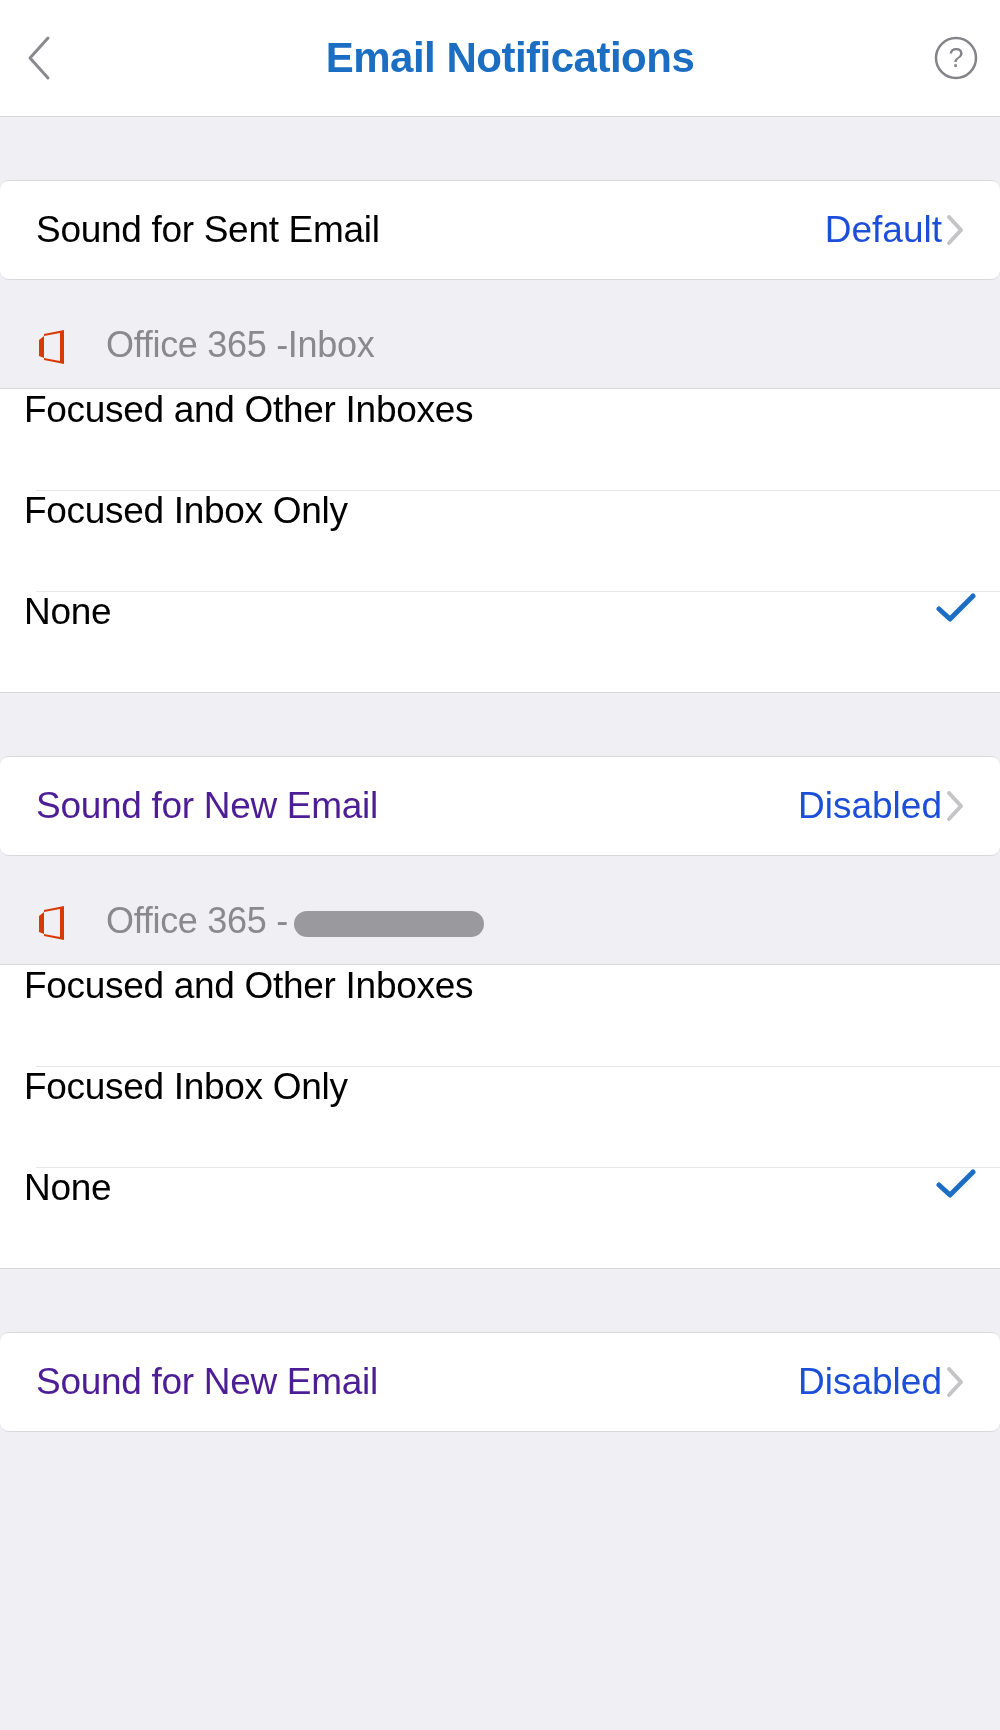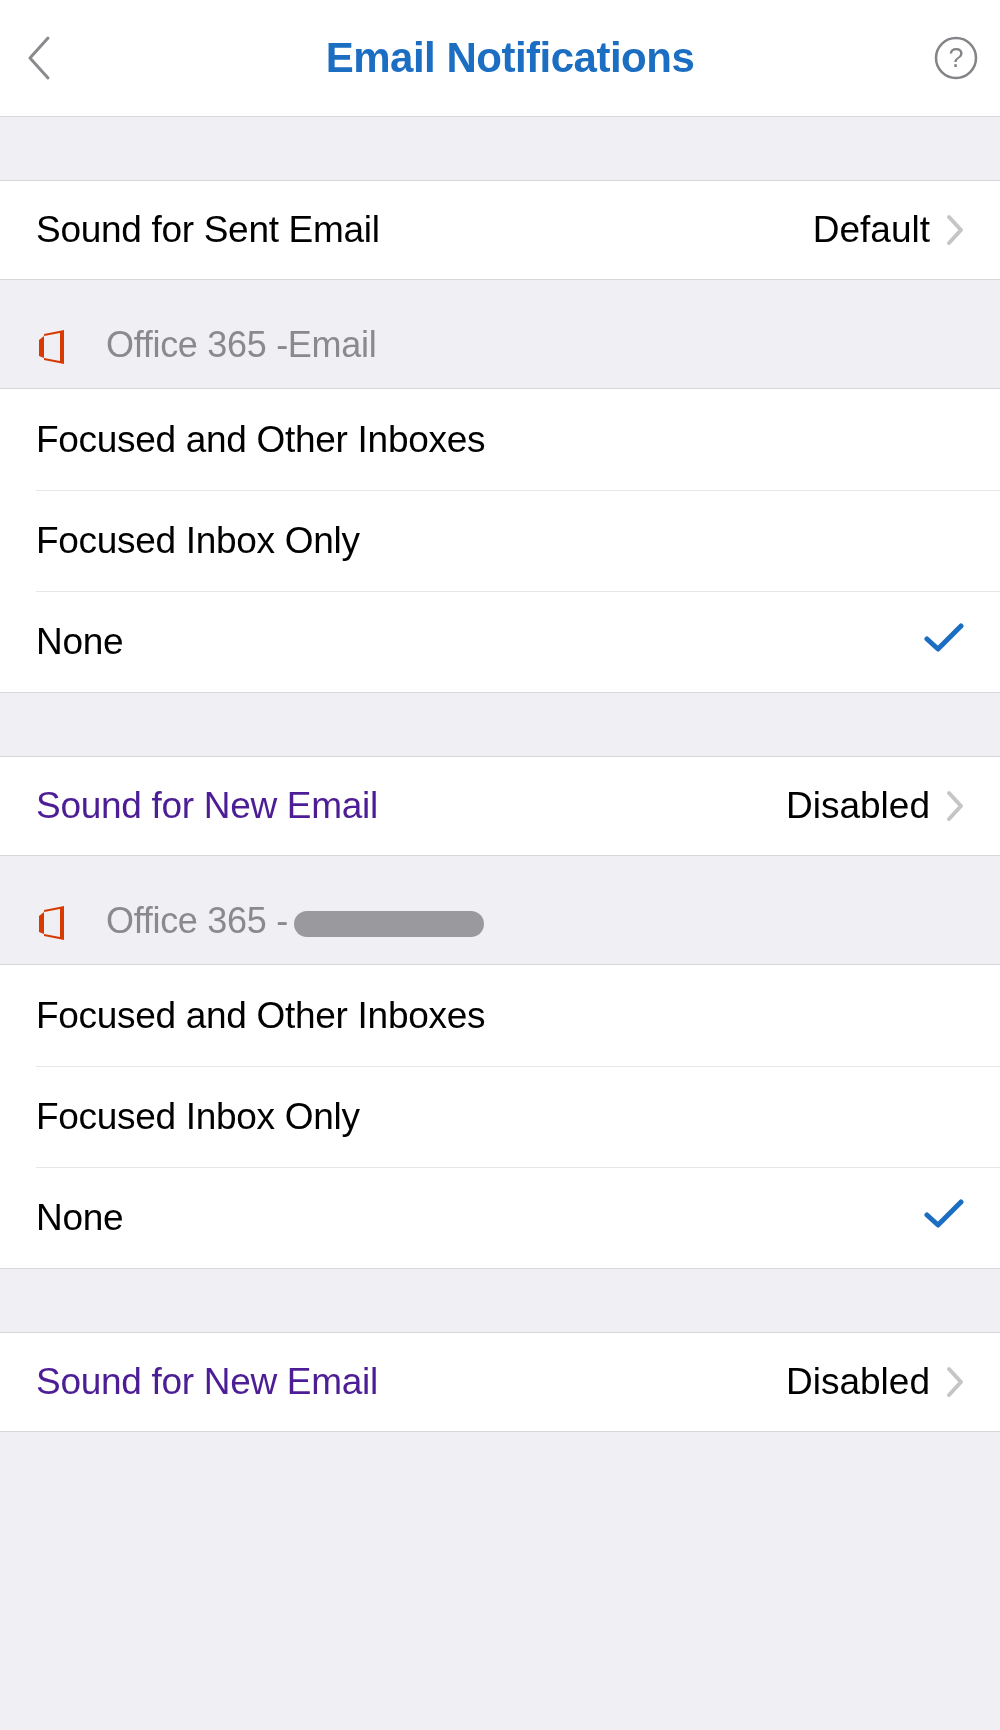--- a/index.html
+++ b/index.html
@@ -62,34 +62,35 @@
   }
   .row {
     background: #fff;
     height: 100px;
     padding: 0 36px;
     display: flex;
     align-items: center;
     position: relative;
     border-top: 1px solid #d8d8db;
     border-bottom: 1px solid #d8d8db;
+    border-radius: 9px;
   }
   .row .label {
     font-size: 37px;
     color: #000;
     letter-spacing: -0.3px;
   }
   .row.disabled .label {
     color: #4c1d95;
   }
   .row .value {
     margin-left: auto;
     font-size: 37px;
-    color: #000000;
-    margin-right: 16px;
+    color: #1d4ed8;
+    margin-right: 4px;
   }
   .row .chevron {
     display: flex;
     align-items: center;
   }
   .section-header {
     background: #efeff4;
     padding: 44px 36px 22px 36px;
     display: flex;
     align-items: flex-end;
@@ -116,23 +117,22 @@
     border-radius:13px;
     margin-left:6px;
     position:relative;
     top:3px;
   }
   .option-group {
     background: #fff;
   }
   .option {
     height: 101px;
-    padding: 0 36px;
-    display: flex;
-    align-items: center;
+    padding: 0 24px;
+    display: flex;
     font-size: 37px;
     color: #000;
     position: relative;
     letter-spacing: -0.3px;
   }
   .option + .option::before {
     content: "";
     position: absolute;
     top: 0;
     left: 36px;
@@ -184,21 +184,21 @@
 <div class="section-header">
   <span class="account-icon">
     <svg width="38" height="38" viewBox="0 0 38 38">
       <path d="M8 6 L28 2 L28 36 L8 32 L8 30 L24 33 L24 5 L8 8 Z" fill="#d83b01"></path>
       <path d="M8 8 L24 5 L24 33 L8 30 Z" fill="none"></path>
       <path d="M8 8 L8 30 L3 28 L3 12 Z" fill="#d83b01"></path>
     </svg>
   </span>
   <span class="account-label">
     <span>Office 365 - </span>
-      <span>Email</span>
+      <span>Inbox</span>
   </span>
 </div>
 
 <div class="option-group group-bottom-border">
   <div class="option">
     <span>Focused and Other Inboxes</span>
   </div>
   <div class="option">
     <span>Focused Inbox Only</span>
   </div>

